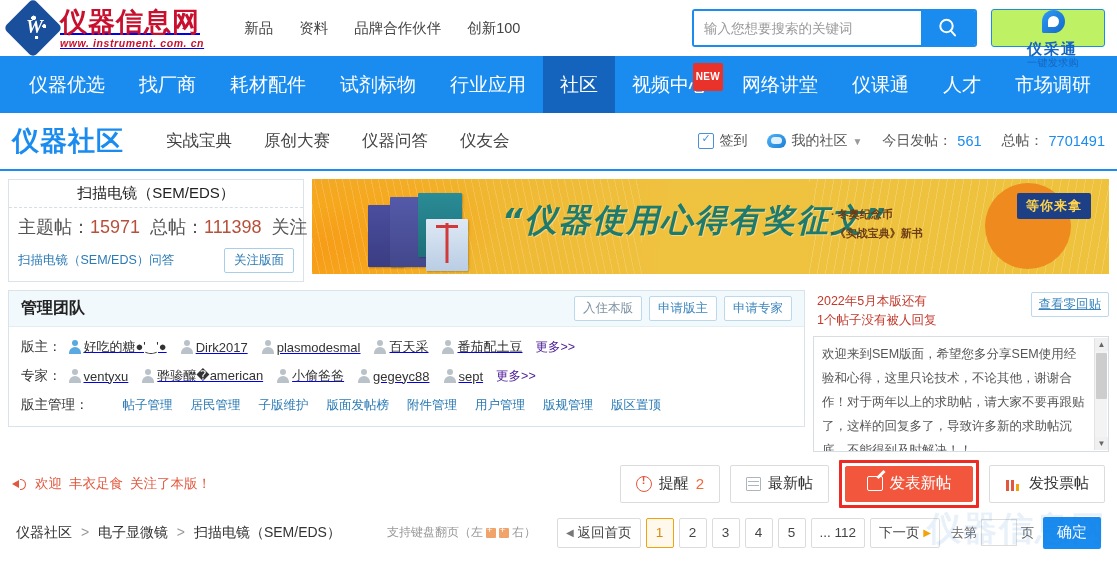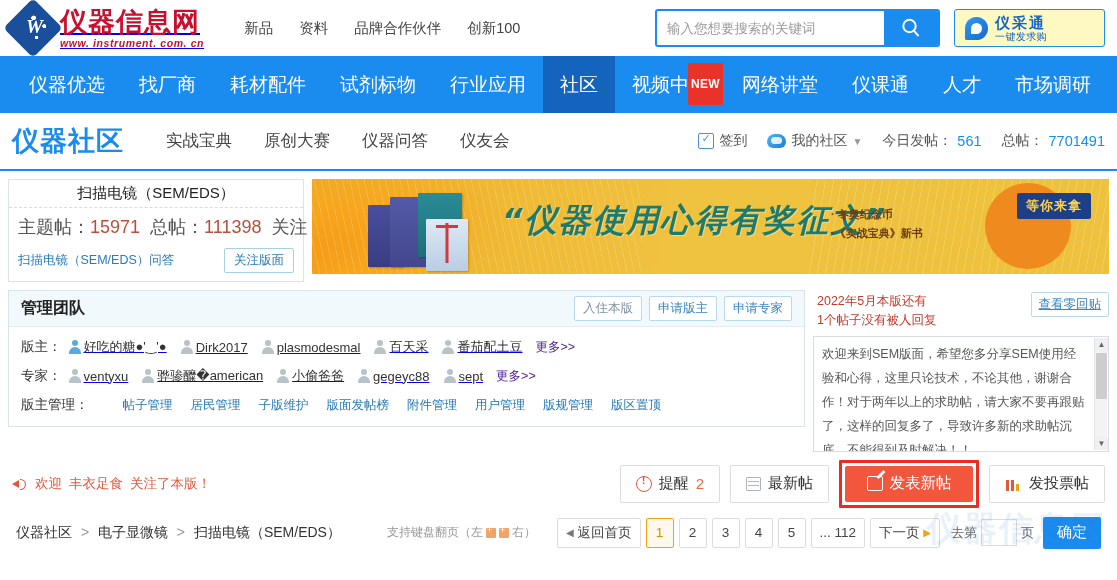--- a/index.html
+++ b/index.html
@@ -71,24 +71,24 @@
   }
   .search-box input::placeholder { color: #999; }
   .search-btn {
     width: 54px; height: 100%;
     background: #1a8cf0; border: none; cursor: pointer;
     display: flex; align-items: center; justify-content: center;
   }
   .search-btn svg { display: block; }
   .caigou-btn {
     margin-left: 14px; margin-right: 4px;
-    width: 151px; height: 38px;
+    width: 114px; height: 38px;
     border: 1px solid #1a8cf0; border-radius: 3px;
     display: flex; align-items: center; gap: 7px;
-    padding-left: 10px; background: #fef9c3; cursor: pointer;
+    padding-left: 10px; background: #bef264; cursor: pointer; flex-direction: column;
   }
   .caigou-icon {
     width: 23px; height: 23px; border-radius: 50% 50% 50% 8%;
     background: linear-gradient(135deg,#2f9bf5,#1567c9); flex: none;
     position: relative;
   }
   .caigou-icon::after {
     content:""; position:absolute; left:6px; top:6px;
     width:11px; height:11px; border-radius:50% 50% 50% 4%; background:#fff;
   }
@@ -104,22 +104,22 @@
   }
   .main-nav .nav-item {
     display: flex; align-items: center; justify-content: center;
     color: #fff; font-size: 19px; text-decoration: none;
     padding: 0 17px; white-space: nowrap; position: relative;
   }
   .main-nav .nav-item.active { background: #1464bd; }
   .badge-new {
     position: absolute; top: 7px; right: 2px;
     background: #e8322a; color: #fff;
-    font-size: 12px; font-weight: bold;
-    padding: 14px 3px; border-radius: 2px;
+    font-size: 10px; font-weight: bold;
+    padding: 8px 3px; border-radius: 2px;
     letter-spacing: .3px; line-height: 1.2;
   }
 
   
   .sub-nav {
     height: 58px; background: #fff;
     display: flex; align-items: center;
     padding: 0 12px; border-bottom: 2px solid #1a8cf0;
   }
   .sub-brand {

